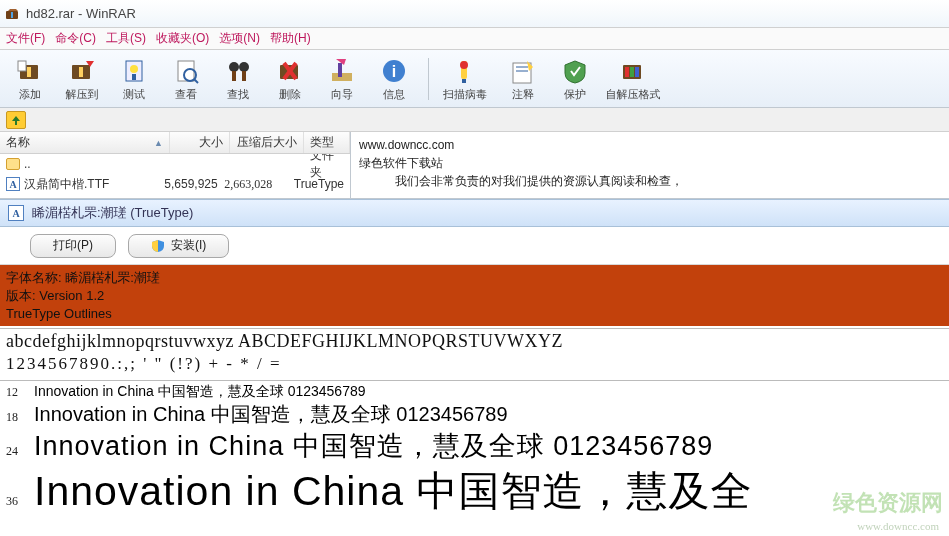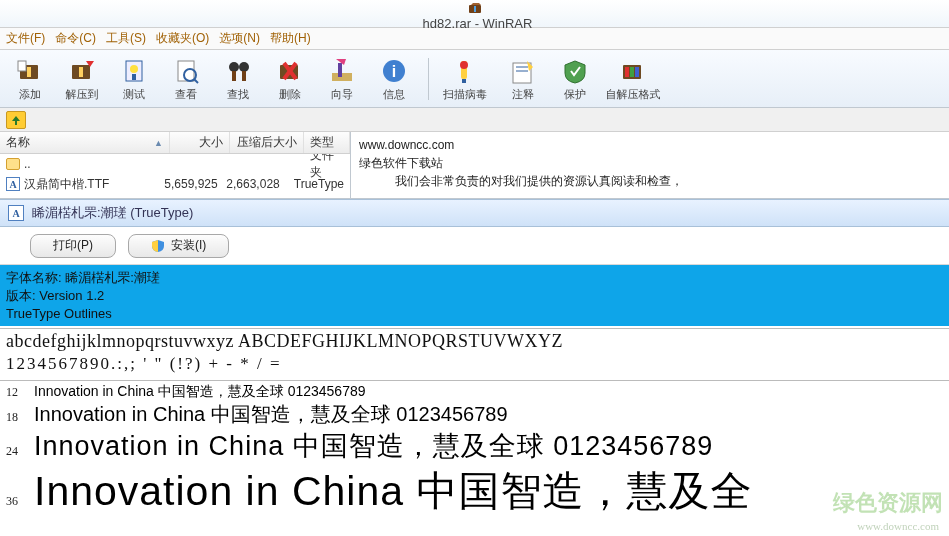--- a/index.html
+++ b/index.html
@@ -1,25 +1,25 @@
 <!DOCTYPE html>
 <html><head>
 <meta charset="utf-8">
 <style>
 * { margin: 0; padding: 0; box-sizing: border-box; font-family: "Microsoft YaHei", Tahoma, sans-serif; }
 body { width: 949px; height: 536px; overflow: hidden; background: #fff; font-size: 12px; }
 
 
-.titlebar { height: 28px; background: linear-gradient(#fff,#f0f6fb); display: flex; align-items: center; padding: 0 4px; border-bottom: 1px solid #d0d0d0; flex-direction: column; }
+.titlebar { height: 28px; background: linear-gradient(#fff,#f0f6fb); display: flex; align-items: center; padding: 0 4px; border-bottom: 1px solid #d0d0d0; }
 .titlebar .app-icon svg { width: 16px; height: 16px; display:block; }
 .titlebar .title { margin-left: 6px; color: #444; font-size: 13px; }
 
 
 .menubar { height: 22px; background: #fafafa; display: flex; align-items: center; padding: 0 6px; border-bottom: 1px solid #d0d0d0; }
-.menubar span { margin-right: 10px; color: #a16207; font-size: 12px; }
+.menubar span { margin-right: 10px; color: #be185d; font-size: 12px; }
 
 
 .toolbar { height: 58px; background: linear-gradient(#f8fbff,#e7eff8); display: flex; align-items: center; padding: 2px 6px; border-bottom: 1px solid #c0c8d0; }
 .tbbtn { width: 48px; height: 52px; display: flex; flex-direction: column; align-items: center; justify-content: center; margin-right: 4px; border: 1px solid transparent; border-radius: 3px; }
 .tbbtn.wide { width: 60px; }
 .tbbtn .ic { width: 30px; height: 30px; display: flex; align-items: center; justify-content: center; }
 .tbbtn .lbl { font-size: 11px; color: #444; margin-top: 1px; }
 
 
 .pathbar { height: 24px; background: #f0f0f0; border-bottom: 1px solid #d0d0d0; display: flex; align-items: center; padding: 2px 6px; }
@@ -32,37 +32,37 @@
 .colhead .col { padding: 0 6px; border-right: 1px solid #e0e0e0; height: 100%; display: flex; align-items: center; }
 .col.name { width: 170px; justify-content: space-between; }
 .col.size { width: 60px; justify-content: flex-end; }
 .col.csize { width: 74px; justify-content: flex-end; }
 .col.type { flex: 1; }
 .filerows { flex: 1; overflow: hidden; }
 .filerow { height: 20px; display: flex; align-items: center; font-size: 12px; color: #333; }
 .filerow .rc { padding: 0 6px; }
 .rc.name { width: 170px; display: flex; align-items: center; gap: 4px; }
 .rc.size { width: 60px; text-align: right; }
-.rc.csize { width: 74px; text-align: center; }
+.rc.csize { width: 74px; text-align: left; font-family: Liberation Serif, serif; }
 .rc.type { flex: 1; }
 .foldic { width: 14px; height: 12px; background: #ffe08a; border: 1px solid #d4a030; border-radius: 2px; }
 .ttfic { width: 14px; height: 14px; border: 1px solid #5080c0; background: #fff; display:flex;align-items:center;justify-content:center;color:#3060a0;font-family:serif;font-size:10px;font-weight:bold; }
 
 .rightpane { flex: 1; border-left: 1px solid #c0c8d0; background: #fff; padding: 4px 8px; font-family: SimSun, serif; font-size: 12px; color: #222; }
 .rightpane .line { line-height: 1.5; }
 
 
 .fontwin-title { height: 28px; background: linear-gradient(#e8f2ff,#cfe2f8); border-top: 1px solid #a8c0d8; border-bottom: 1px solid #a8c0d8; display: flex; align-items: center; padding: 0 8px; gap: 8px; }
 .fontwin-title .title { color: #335; font-size: 13px; }
 
 .btnrow { height: 38px; background: #fff; border-bottom: 1px solid #d8d8d8; display: flex; align-items: center; gap: 12px; padding: 0 30px; }
 .winbtn { height: 24px; padding: 0 22px; background: linear-gradient(#fdfdfd,#e8e8e8); border: 1px solid #a8a8a8; border-radius: 8px; display: flex; align-items: center; gap: 6px; font-size: 12px; color: #222; }
 .shield { width: 14px; height: 14px; display: inline-block; }
 
-.fontinfo { background: #0ea5e9; padding: 4px 6px 2px; font-size: 13px; color: #111; font-family: Tahoma, sans-serif; }
+.fontinfo { background: #c2410c; padding: 4px 6px 2px; font-size: 13px; color: #111; font-family: Tahoma, sans-serif; }
 .fontinfo div { line-height: 1.4; }
 .divline { height: 1px; background: #bbb; margin: 2px 0; }
 
 .glyphs { font-family: "Times New Roman", serif; font-size: 18px; color: #111; padding: 0 6px 2px; line-height: 1.2; letter-spacing: 0.5px; }
 .nums { font-family: "Times New Roman", serif; font-size: 17px; color: #111; padding: 0 6px 4px; letter-spacing: 2px; }
 
 .sample { display: flex; align-items: baseline; padding: 0 6px; font-family: "Times New Roman", SimSun, serif; white-space: nowrap; overflow: hidden; }
 .sample .sz { font-size: 12px; color: #222; width: 28px; font-family: Tahoma; }
 .s1 .txt { font-size: 14px; }
 .s2 .txt { font-size: 20px; }

